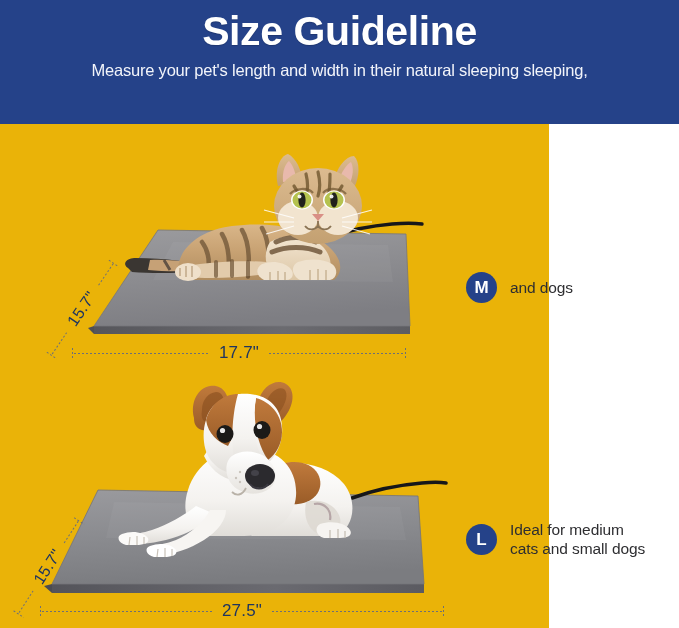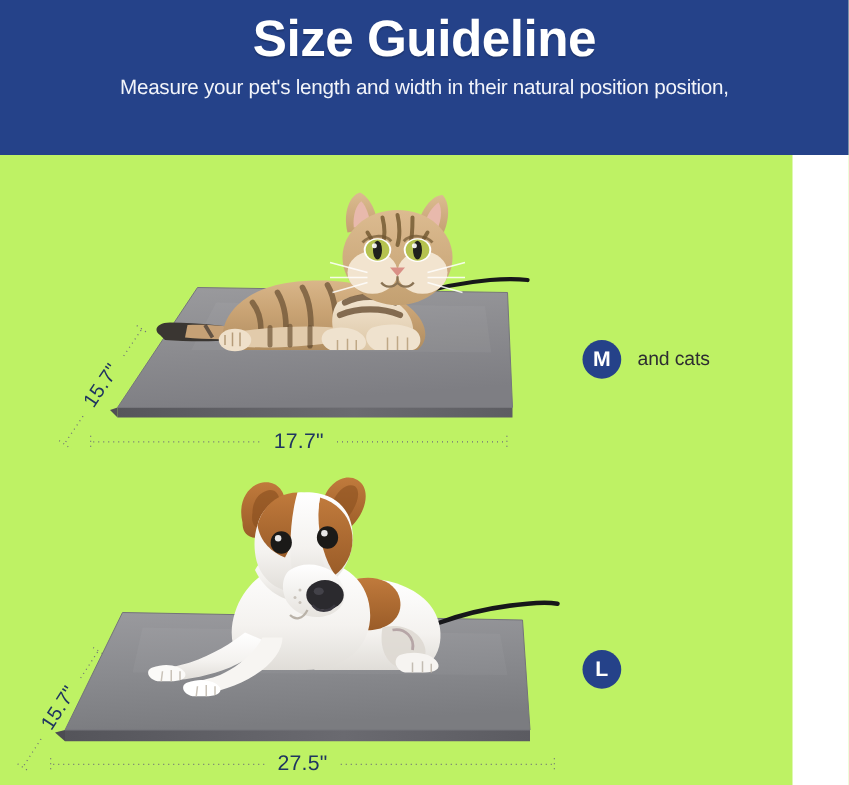--- a/index.html
+++ b/index.html
@@ -1,21 +1,21 @@
 <!DOCTYPE html>
 <html><head>
 <meta charset="utf-8">
 <style>
   html,body{margin:0;padding:0;}
   body{
     width:679px;height:628px;background:#ffffff;overflow:hidden;position:relative;
     font-family:"Liberation Sans","DejaVu Sans",sans-serif;
     -webkit-font-smoothing:antialiased;
   }
-  .page{position:relative;width:634px;height:628px;background:#bef264;}
+  .page{position:relative;width:549px;height:628px;background:#eab308;}
 
   
   .header{
     position:absolute;left:0;top:0;width:679px;height:124px;
     background:#254289;box-sizing:border-box;
     display:flex;flex-direction:column;align-items:center;justify-content:flex-start;
     padding-top:6px;
   }
   .header-title{
     color:#ffffff;font-size:41px;font-weight:bold;letter-spacing:-0.4px;
@@ -74,21 +74,21 @@
   .caption-line{display:block;white-space:nowrap;}
 </style>
 </head>
 <body>
 
 <div class="page">
 
   <div class="header">
     <div class="header-title">Size Guideline</div>
     <div class="header-sub">
-      <span class="header-sub-line">Measure your pet's length and width in their natural position position,</span>
+      <span class="header-sub-line">Measure your pet's length and width in their natural sleeping sleeping,</span>
     </div>
   </div>
 
   <div class="section section-m">
 
     <div class="stage">
 
       <div class="mat-wrap" style="left:58px;top:98px;width:360px;height:140px;">
         <div class="mat">
           <svg viewBox="0 0 360 140" preserveAspectRatio="none">
@@ -232,21 +232,21 @@
         <span class="dim-line"></span>
         <span class="dim-text">17.7"</span>
         <span class="dim-line"></span>
         <span class="dim-cap"></span>
       </div>
     </div>
 
     <div class="size-row" style="left:466px;top:148px;">
       <div class="badge">M</div>
       <div class="caption">
-        <span class="caption-line">and cats</span>
+        <span class="caption-line">and dogs</span>
       </div>
     </div>
   </div>
 
   <div class="section section-l">
 
     <div class="stage">
 
       <div class="mat-wrap" style="left:22px;top:108px;width:410px;height:130px;">
         <div class="mat">
@@ -368,16 +368,20 @@
         <span class="dim-cap"></span>
         <span class="dim-line"></span>
         <span class="dim-text">27.5"</span>
         <span class="dim-line"></span>
         <span class="dim-cap"></span>
       </div>
     </div>
 
     <div class="size-row" style="left:466px;top:144px;">
       <div class="badge">L</div>
+      <div class="caption">
+        <span class="caption-line">Ideal for medium</span>
+        <span class="caption-line">cats and small dogs</span>
+      </div>
     </div>
   </div>
 
 </div>
 
 </body></html>

